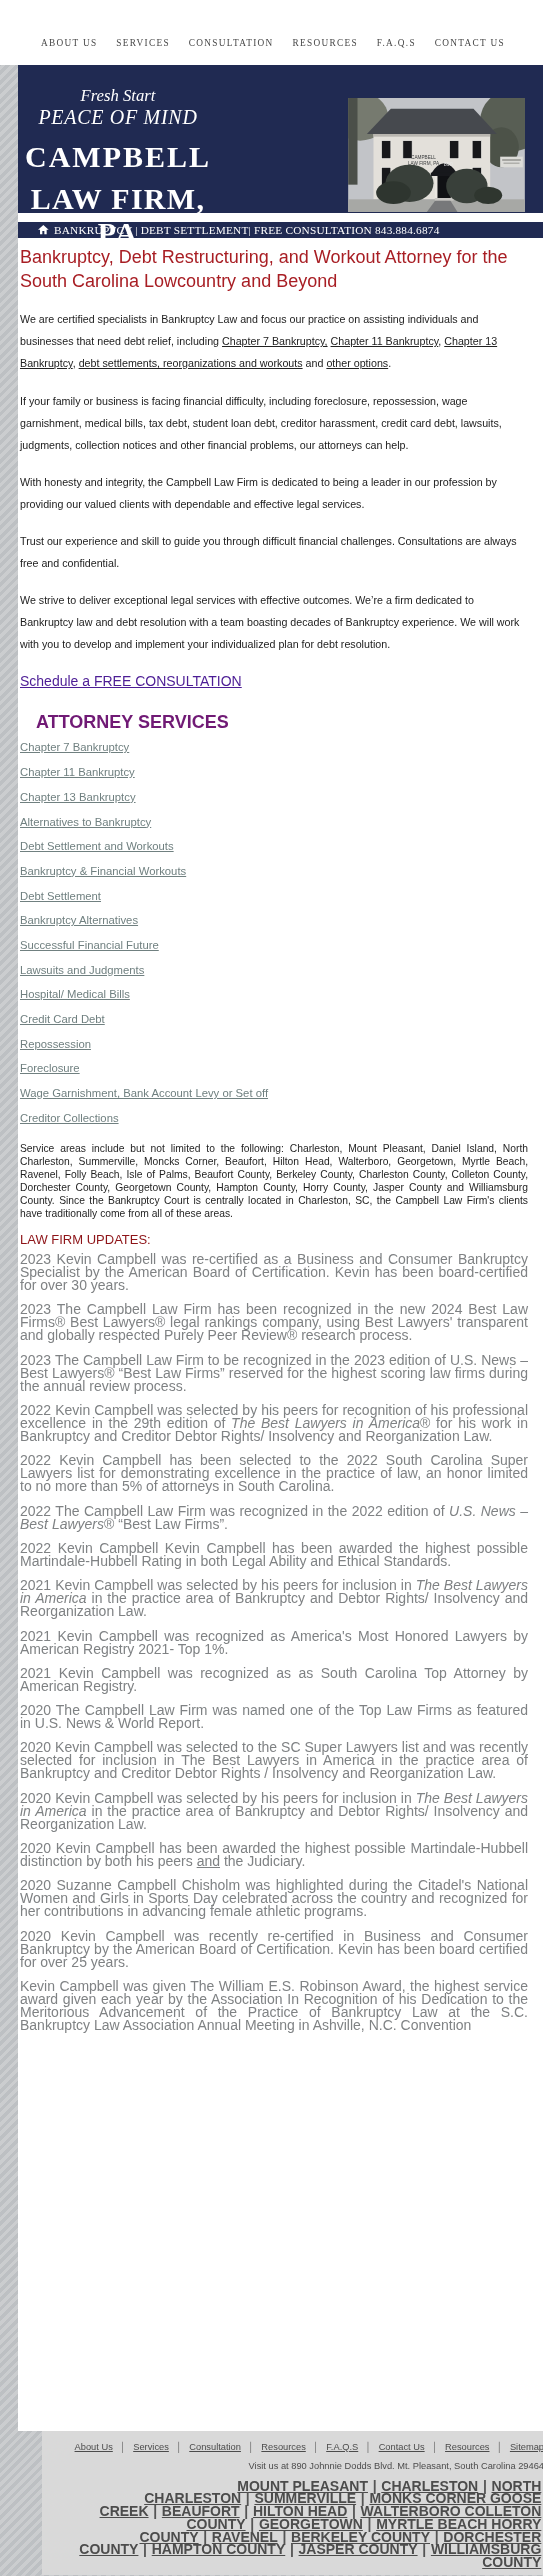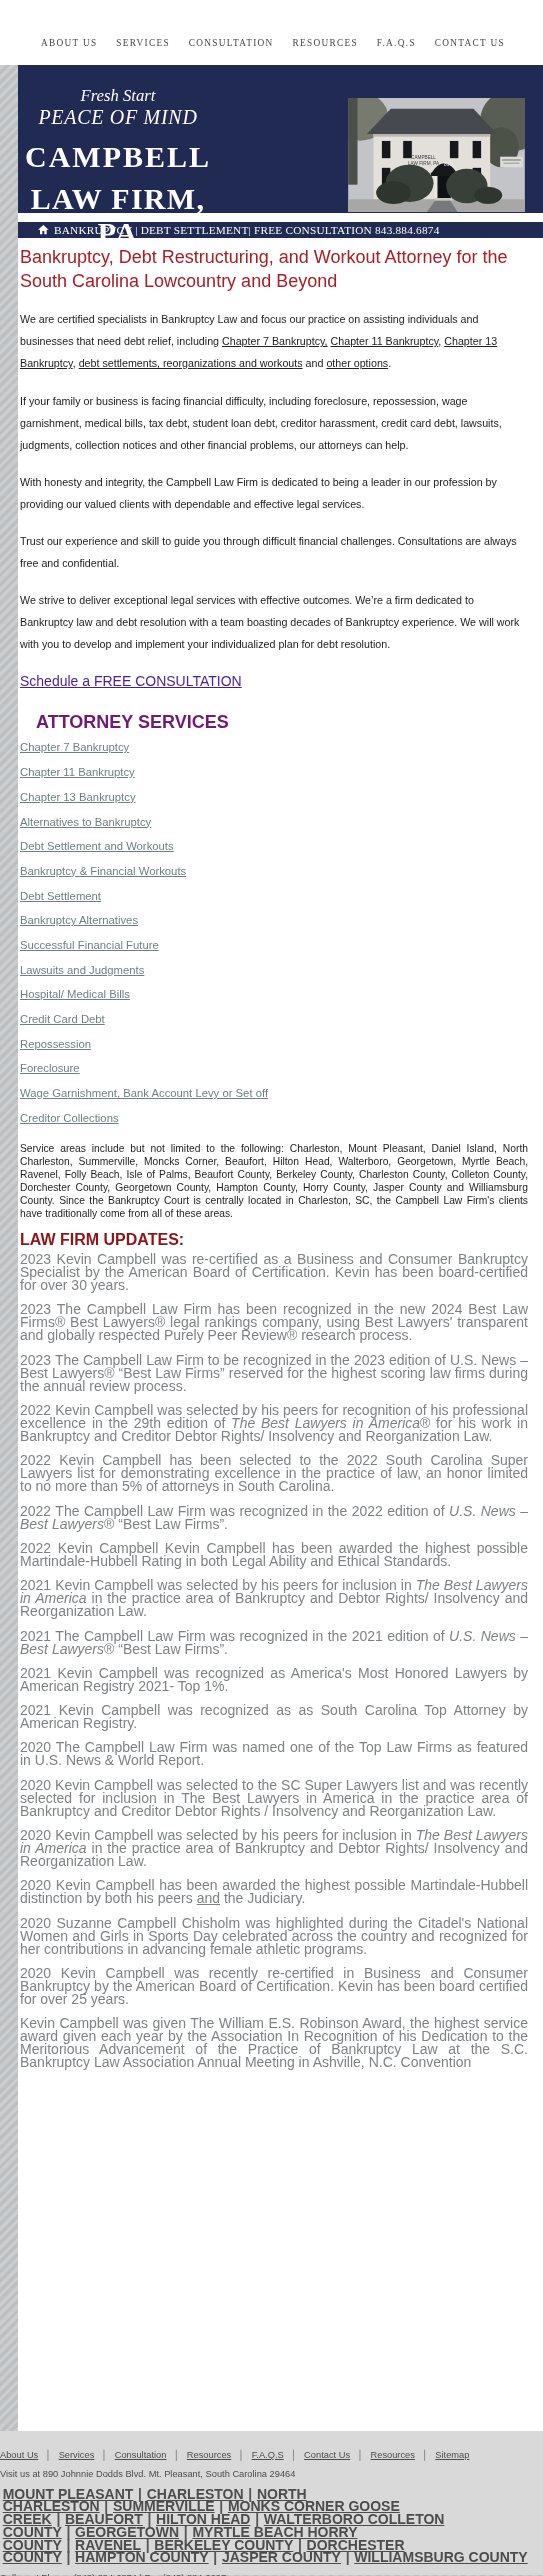--- a/index.html
+++ b/index.html
@@ -48,29 +48,29 @@
   a{cursor:pointer;}
   a.inline{color:#222222;text-decoration:underline;}
   .schedule{display:inline-block;font-size:14px;color:#4c1d95;text-decoration:underline;margin:2.7px 0 0 0;}
   h2.sec{font-size:18px;font-weight:bold;color:#701a75;margin:23px 0 8px 16px;}
   .svc-list a{
     display:inline-block;font-size:11.3px;color:#708080;text-decoration:underline;
     margin:0 0 12.7px 0;
   }
   .svc-list a{display:table;}
   p.areas{font-size:10.3px;line-height:13px;color:#1f1f1f;text-align:justify;margin:18px 0 0 0;}
-  h2.upd{font-size:16px;font-weight:bold;color:#8e1418;margin:10.7px 0 0 0;line-height:20px;}
+  h2.upd{font-size:13px;font-weight:normal;color:#8e1418;margin:10.7px 0 0 0;line-height:20px;}
   p.update{font-size:14px;line-height:13px;color:#7f8284;text-align:justify;margin:11.3px 0 0 0;}
   p.update:first-of-type{margin-top:2.7px;}
   p.update i{font-style:italic;}
   p.update u{text-decoration:underline;}
   
   footer{
     height:144px;background:#d9d9d9;box-sizing:border-box;color:#4c4c4c;
-    text-align:left;font-size:9.3px;padding-top:18px;
+    text-align:right;font-size:9.3px;padding-top:10px;margin-left:42px;
   }
   footer a{color:#4c4c4c;text-decoration:underline;}
   .fnav,.counties{line-height:12.7px;}
   .fnav .sep-item + .sep-item::before{content:"\2502";margin:0 7.3px;color:#666;}
   .counties{font-size:14px;margin:8.7px 2.7px 0 2.7px;font-weight:bold;}
   .counties .sep-item + .sep-item::before{content:"|";margin:0 4.7px;color:#555;}
   .addr{margin-top:7.3px;}
   .phone{margin-top:8.7px;}
   .email{margin-top:8.7px;}
 </style>
@@ -183,21 +183,20 @@
     <div>
 
     <p class="update">2023 Kevin Campbell was re-certified as a Business and Consumer Bankruptcy Specialist by the American Board of Certification. Kevin has been board-certified for over 30 years.</p>
         <p class="update">2023 The Campbell Law Firm has been recognized in the new 2024 Best Law Firms® Best Lawyers® legal rankings company, using Best Lawyers' transparent and globally respected Purely Peer Review® research process.</p>
         <p class="update">2023 The Campbell Law Firm to be recognized in the 2023 edition of U.S. News – Best Lawyers® “Best Law Firms” reserved for the highest scoring law firms during the annual review process.</p>
         <p class="update">2022 Kevin Campbell was selected by his peers for recognition of his professional excellence in the 29th edition of <i>The Best Lawyers in America</i>® for his work in Bankruptcy and Creditor Debtor Rights/ Insolvency and Reorganization Law.</p>
         <p class="update">2022 Kevin Campbell has been selected to the 2022 South Carolina Super Lawyers list for demonstrating excellence in the practice of law, an honor limited to no more than 5% of attorneys in South Carolina.</p>
         <p class="update">2022 The Campbell Law Firm was recognized in the 2022 edition of <i>U.S. News – Best Lawyers</i>® “Best Law Firms”.</p>
         <p class="update">2022 Kevin Campbell Kevin Campbell has been awarded the highest possible Martindale-Hubbell Rating in both Legal Ability and Ethical Standards.</p>
         <p class="update">2021 Kevin Campbell was selected by his peers for inclusion in <i>The Best Lawyers in America</i> in the practice area of Bankruptcy and Debtor Rights/ Insolvency and Reorganization Law.</p>
-        <p class="update">2021 The Campbell Law Firm was recognized in the 2021 edition of <i>U.S. News – Best Lawyers</i>® “Best Law Firms”.</p>
         <p class="update">2021 Kevin Campbell was recognized as America's Most Honored Lawyers by American Registry 2021- Top 1%.</p>
         <p class="update">2021 Kevin Campbell was recognized as as South Carolina Top Attorney by American Registry.</p>
         <p class="update">2020 The Campbell Law Firm was named one of the Top Law Firms as featured in U.S. News &amp; World Report.</p>
         <p class="update">2020 Kevin Campbell was selected to the SC Super Lawyers list and was recently selected for inclusion in The Best Lawyers in America in the practice area of Bankruptcy and Creditor Debtor Rights / Insolvency and Reorganization Law.</p>
         <p class="update">2020 Kevin Campbell was selected by his peers for inclusion in <i>The Best Lawyers in America</i> in the practice area of Bankruptcy and Debtor Rights/ Insolvency and Reorganization Law.</p>
         <p class="update">2020 Kevin Campbell has been awarded the highest possible Martindale-Hubbell distinction by both his peers <u>and</u> the Judiciary.</p>
         <p class="update">2020 Suzanne Campbell Chisholm was highlighted during the Citadel's National Women and Girls in Sports Day celebrated across the country and recognized for her contributions in advancing female athletic programs.</p>
         <p class="update">2020 Kevin Campbell was recently re-certified in Business and Consumer Bankruptcy by the American Board of Certification. Kevin has been board certified for over 25 years.</p>
         <p class="update">Kevin Campbell was given The William E.S. Robinson Award, the highest service award given each year by the Association In Recognition of his Dedication to the Meritorious Advancement of the Practice of Bankruptcy Law at the S.C. Bankruptcy Law Association Annual Meeting in Ashville, N.C. Convention</p>
       </div>

